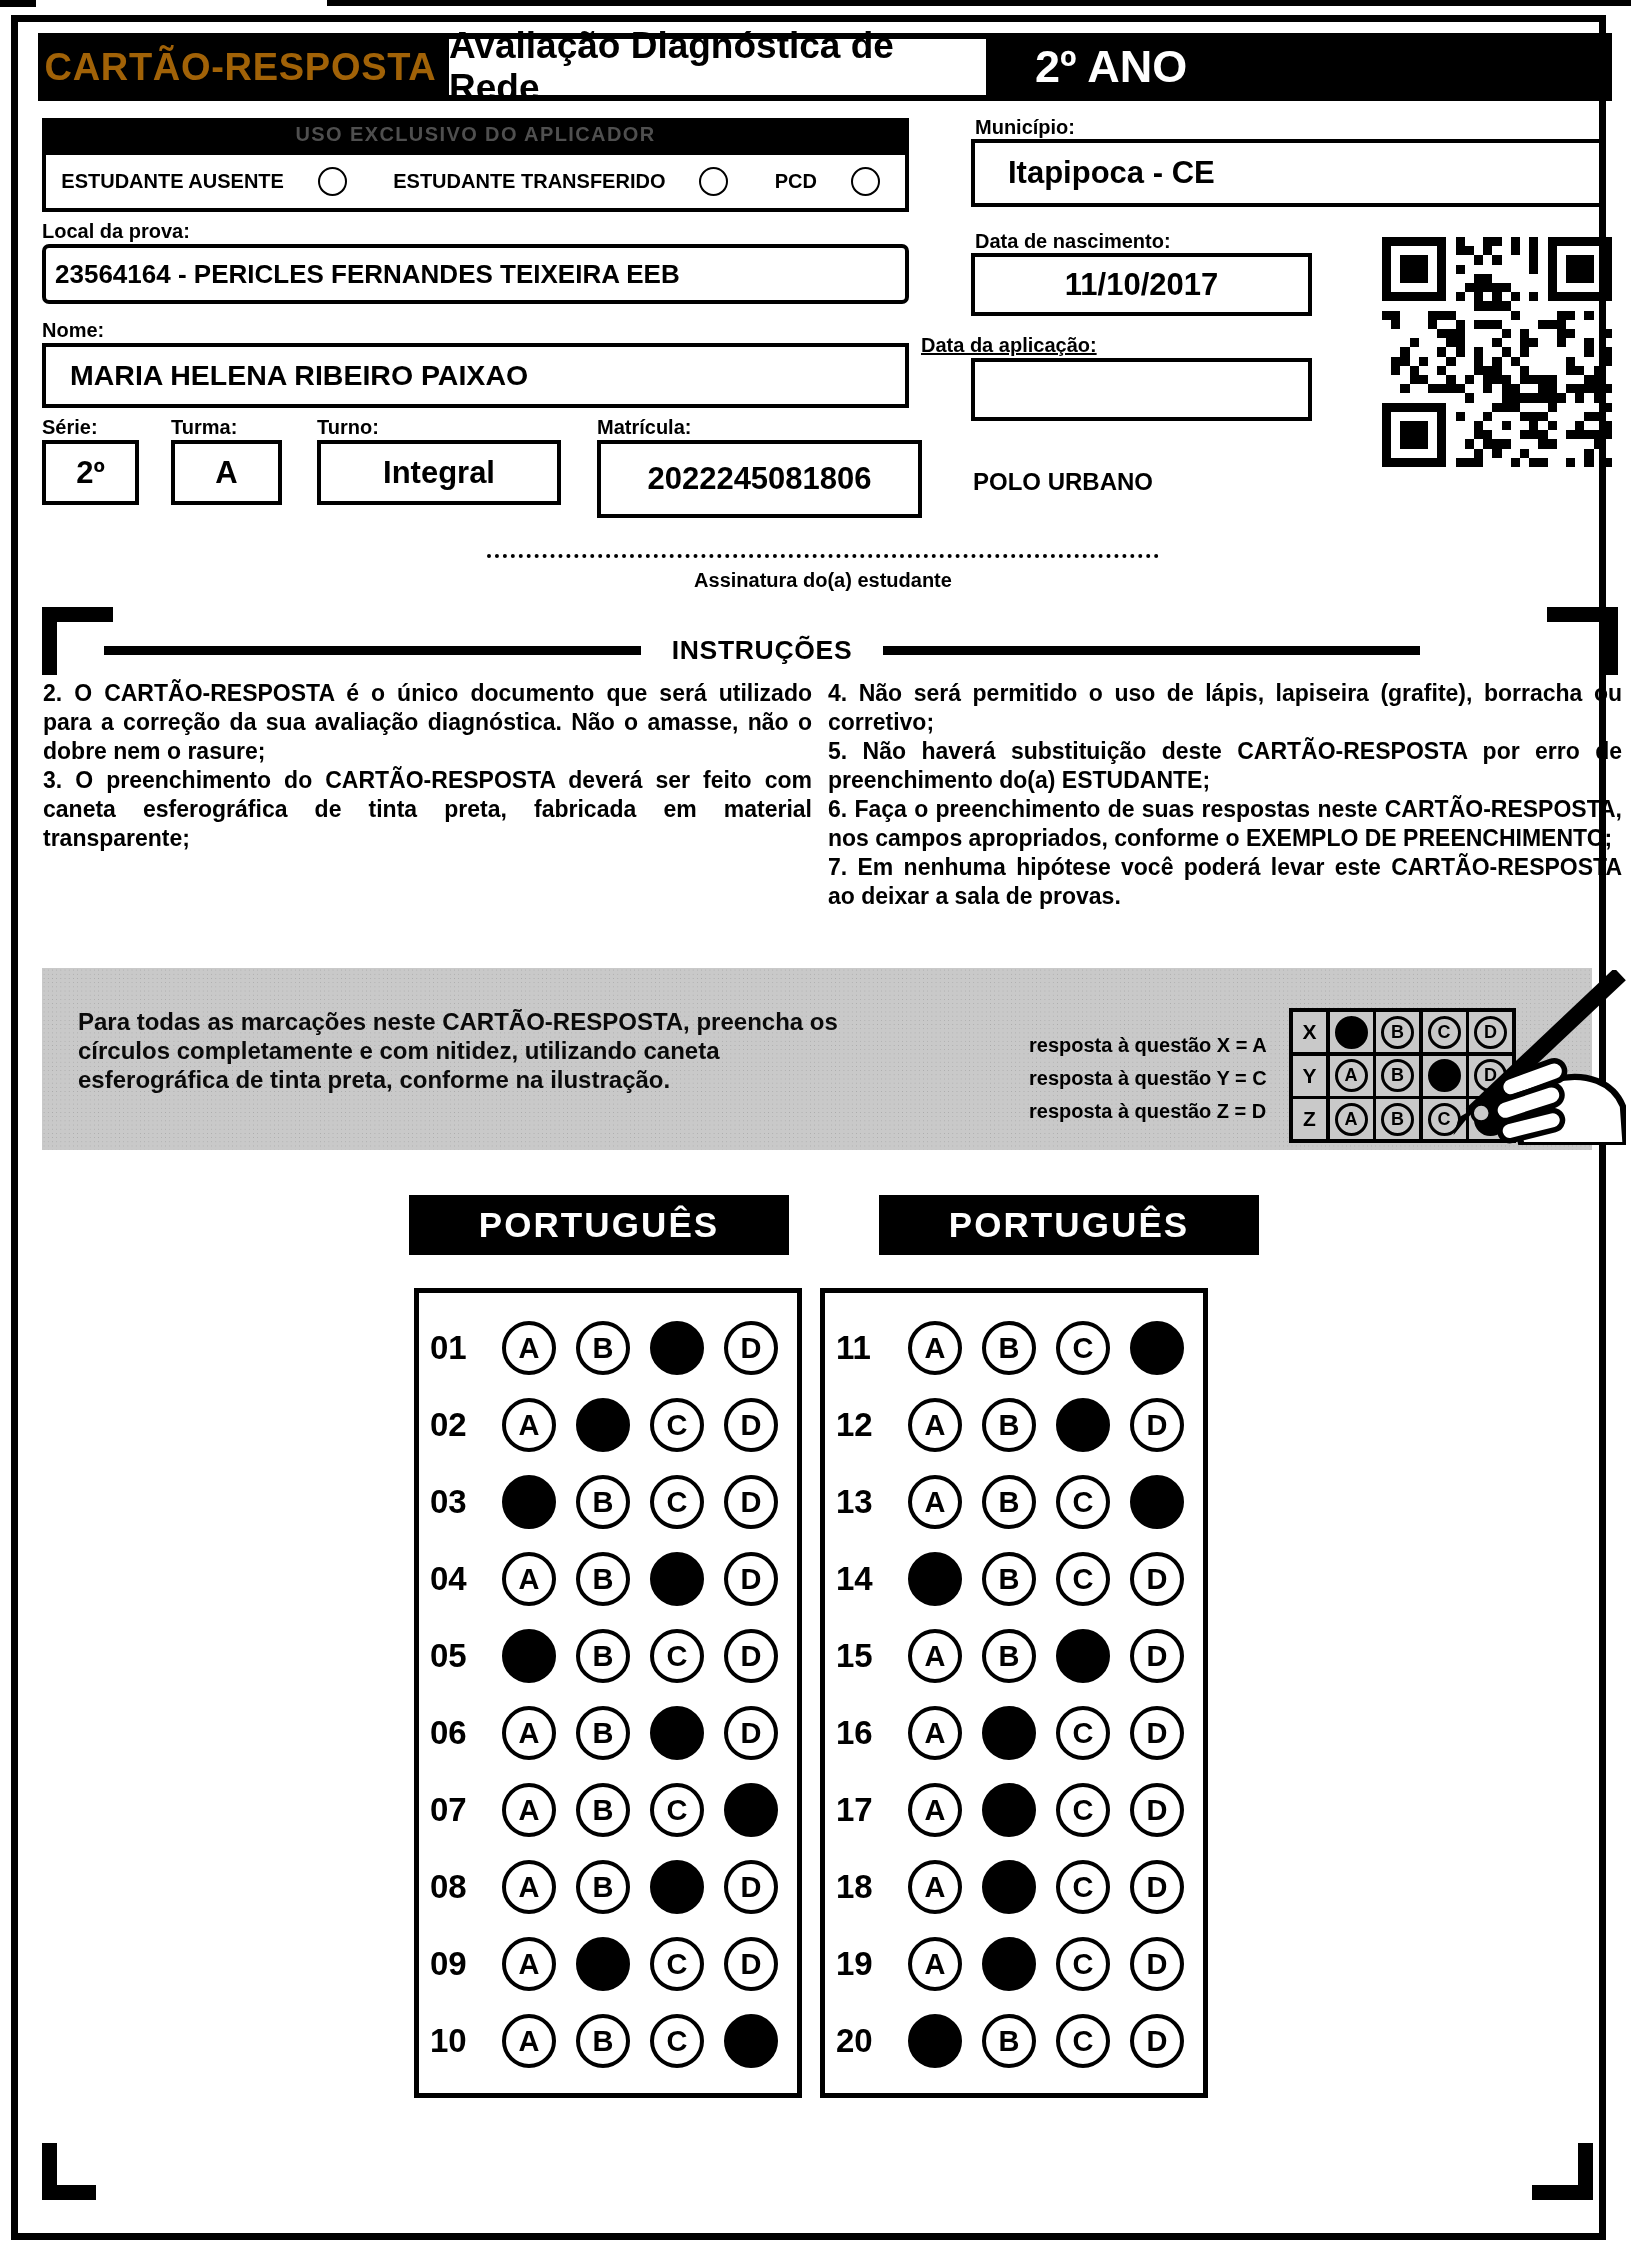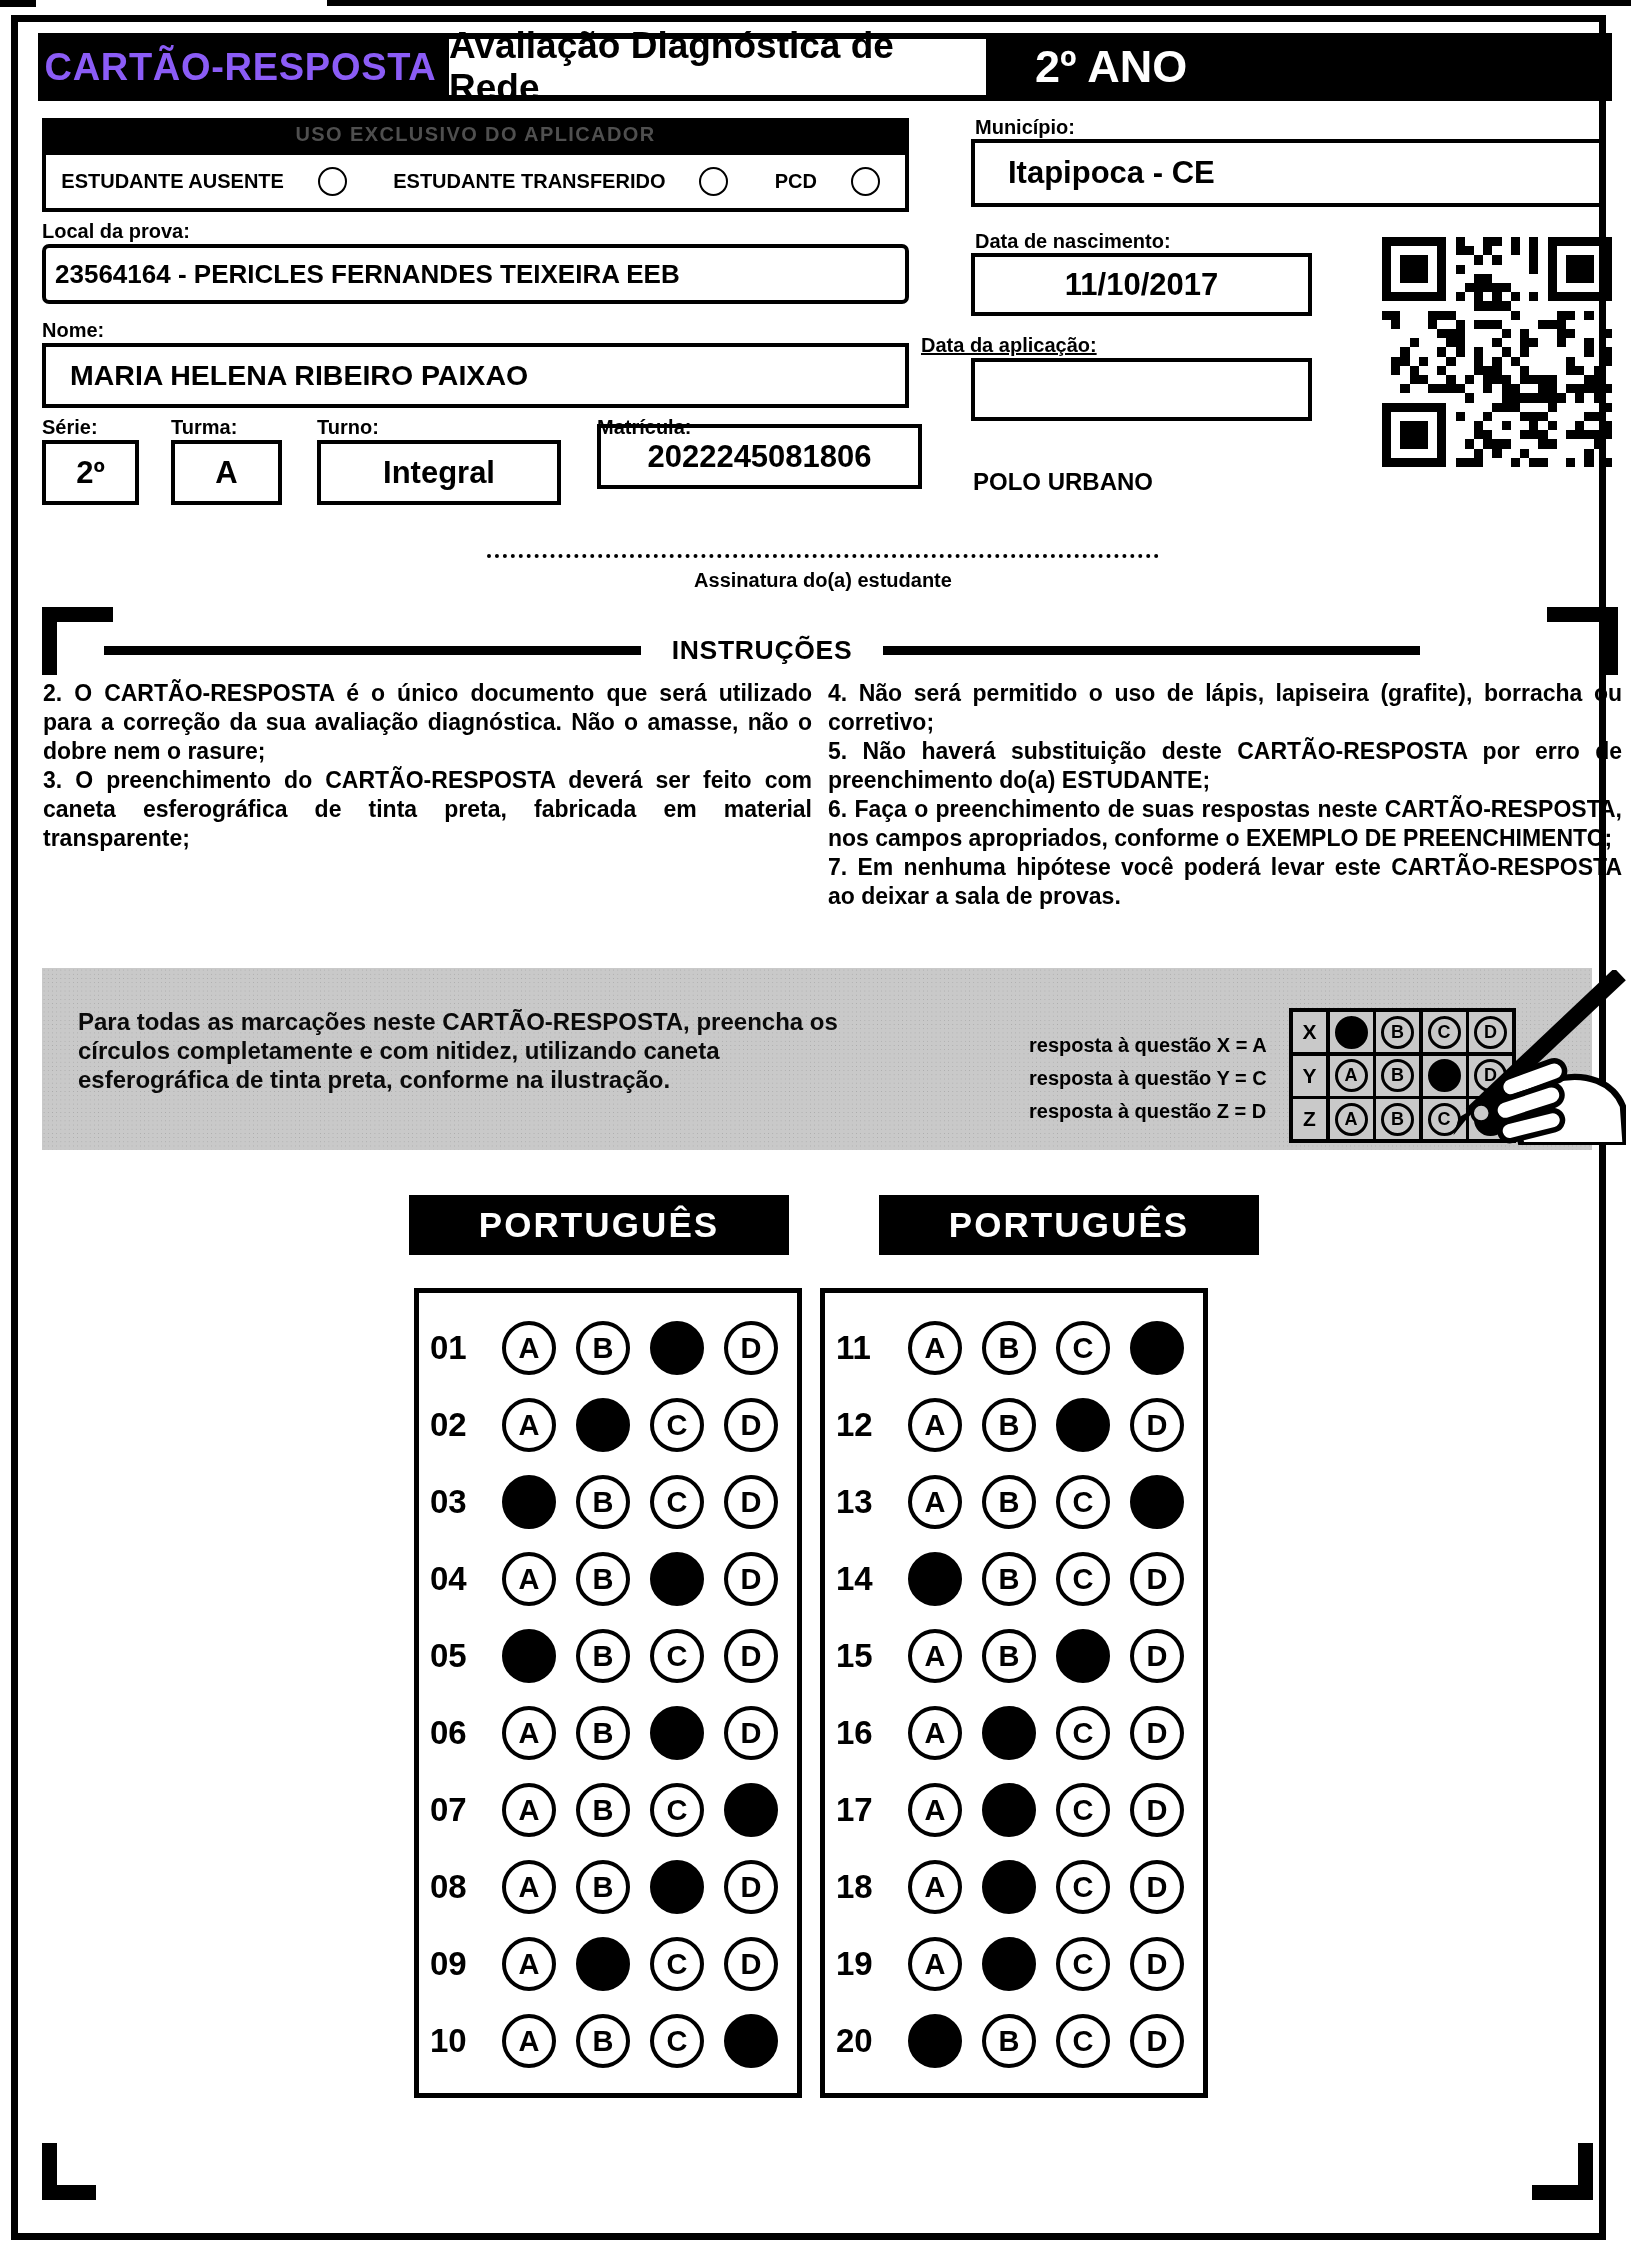--- a/index.html
+++ b/index.html
@@ -7,21 +7,21 @@
   .page{position:relative;width:1631px;height:2261px;background:#fff;overflow:hidden;}
   .abs{position:absolute;}
 
   
   .outer-frame{left:11px;top:15.3px;width:1595px;height:2225px;border:7.7px solid #000;box-sizing:border-box;}
   .scan-top-line{left:327px;top:0;width:1304px;height:5.6px;background:#000;}
   .scan-top-corner{left:0;top:0;width:36px;height:7px;background:#000;}
 
   
   .header{left:38px;top:33px;width:1574px;height:68px;display:flex;}
-  .hdr-black1{width:405px;background:#000;color:#8b5cf6;display:flex;align-items:center;justify-content:center;font-size:38px;font-weight:700;letter-spacing:0.7px;}
+  .hdr-black1{width:405px;background:#000;color:#a16207;display:flex;align-items:center;justify-content:center;font-size:38px;font-weight:700;letter-spacing:0.7px;}
   .hdr-white{width:549px;background:#fff;border:6.3px solid #000;box-sizing:border-box;display:flex;align-items:center;justify-content:center;font-size:37px;font-weight:700;}
   .hdr-black2{flex:1;background:#000;color:#fff;display:flex;align-items:center;font-size:45px;font-weight:700;padding-left:43px;}
 
   
   .applicator-bar{left:42px;top:118px;width:867px;height:33px;background:#000;color:#4f4f4f;display:flex;align-items:center;justify-content:center;font-size:20px;font-weight:700;letter-spacing:1.4px;}
   .applicator-box{left:42px;top:151px;width:867px;height:61px;border:4.2px solid #000;box-sizing:border-box;display:flex;align-items:center;justify-content:space-between;padding:0 25px 0 15.3px;}
   .app-opt{display:flex;align-items:center;gap:20px;}
   .app-opt-label{font-size:20px;font-weight:700;}
   .app-circle{width:29px;height:29px;border:2.8px solid #000;border-radius:50%;margin-left:14px;box-sizing:border-box;}
 
@@ -33,21 +33,21 @@
   .nome-label{left:42px;top:319px;}
   .nome-box{left:42px;top:343px;width:867px;height:65px;font-size:28.5px;padding-left:24px;}
 
   .serie-label{left:42px;top:416px;}
   .turma-label{left:171px;top:416px;}
   .turno-label{left:317px;top:416px;}
   .matricula-label{left:597px;top:416px;}
   .serie-box{left:42px;top:440px;width:97px;height:65px;font-size:31px;justify-content:center;align-items:center;}
   .turma-box{left:171px;top:440px;width:111px;height:65px;font-size:31px;justify-content:center;}
   .turno-box{left:317px;top:440px;width:244px;height:65px;font-size:31px;justify-content:center;}
-  .matricula-box{left:597px;top:424px;width:325px;height:65px;font-size:31px;justify-content:center;}
+  .matricula-box{left:597px;top:440px;width:325px;height:78px;font-size:31px;justify-content:center;}
 
   .municipio-label{left:975px;top:116px;}
   .municipio-box{left:971px;top:139px;width:634px;height:68px;font-size:31px;padding-left:33px;}
   .nascimento-label{left:975px;top:230px;}
   .nascimento-box{left:971px;top:253px;width:341px;height:63px;font-size:31px;justify-content:center;}
   .aplicacao-label{left:921px;top:334px;text-decoration:underline;}
   .aplicacao-box{left:971px;top:358px;width:341px;height:63px;font-size:31px;justify-content:center;}
   .polo{left:973px;top:468px;font-size:24px;font-weight:700;}
 
   .qr{left:1382px;top:237px;width:230px;height:230px;}

